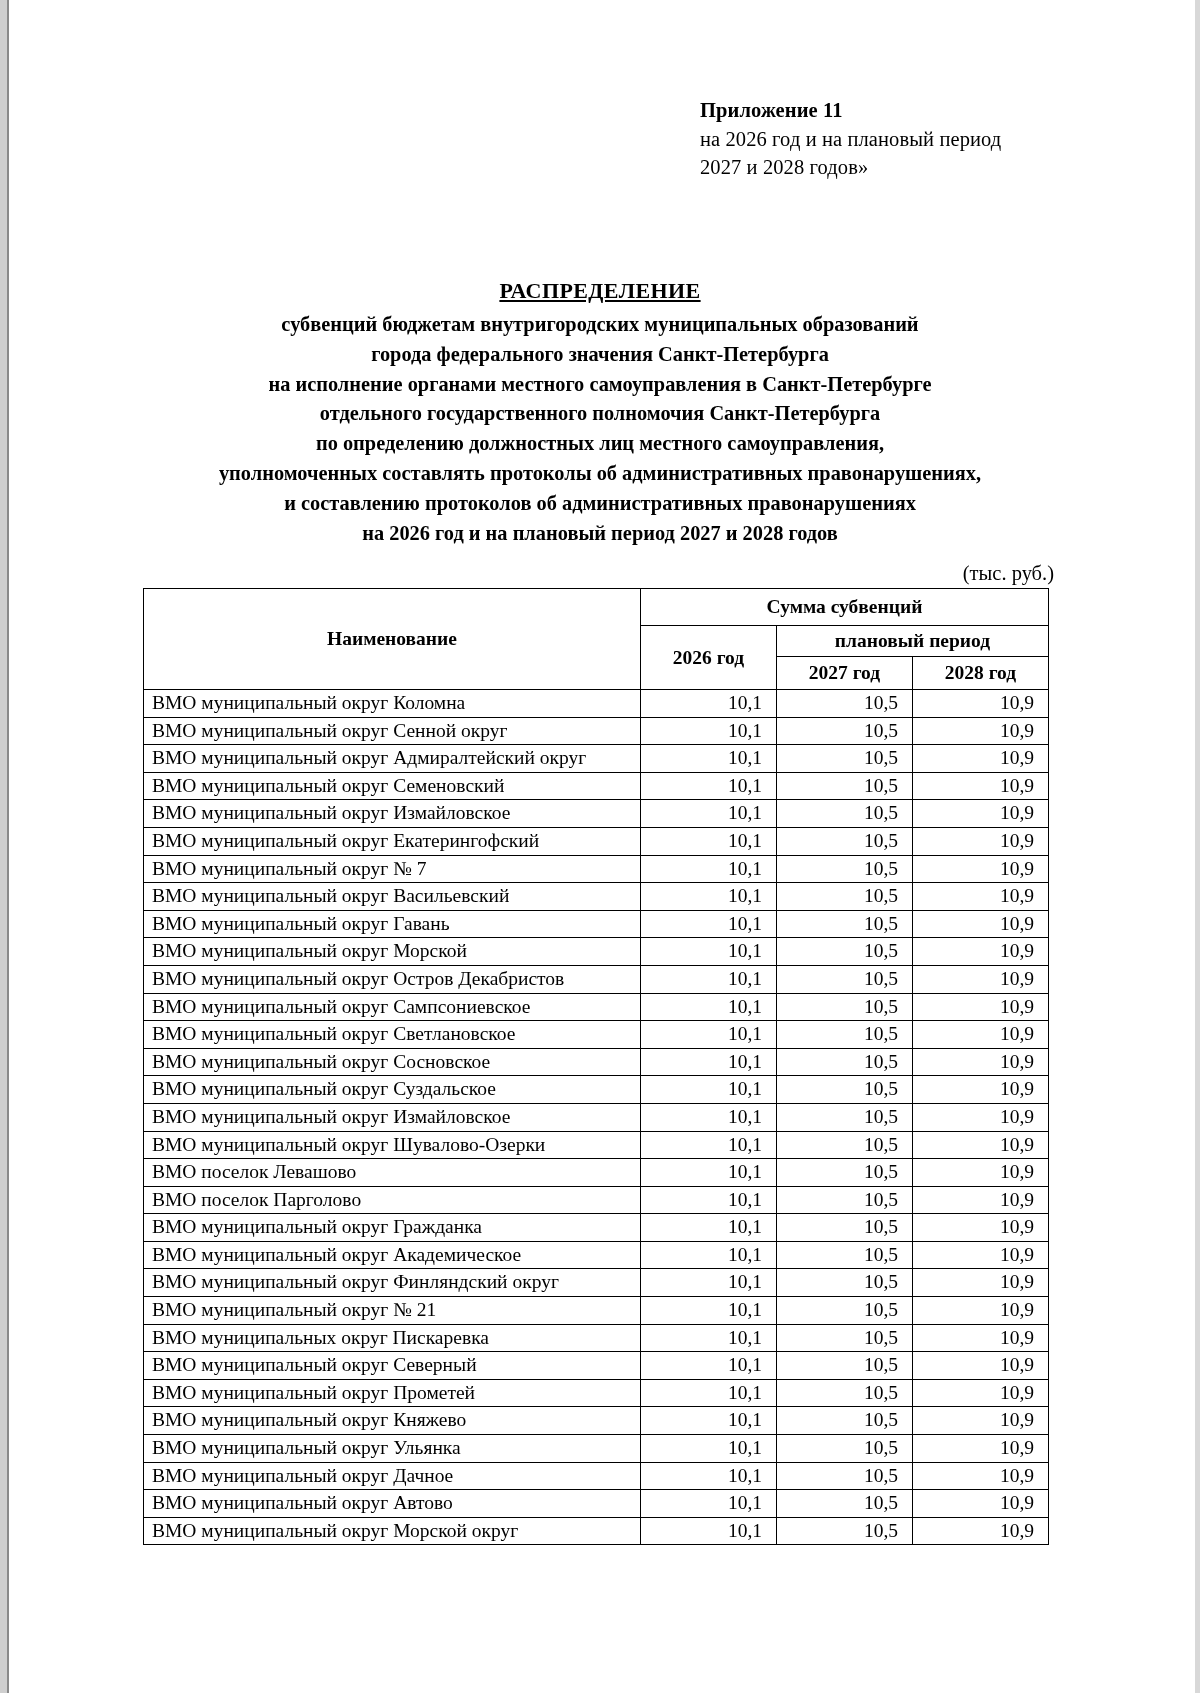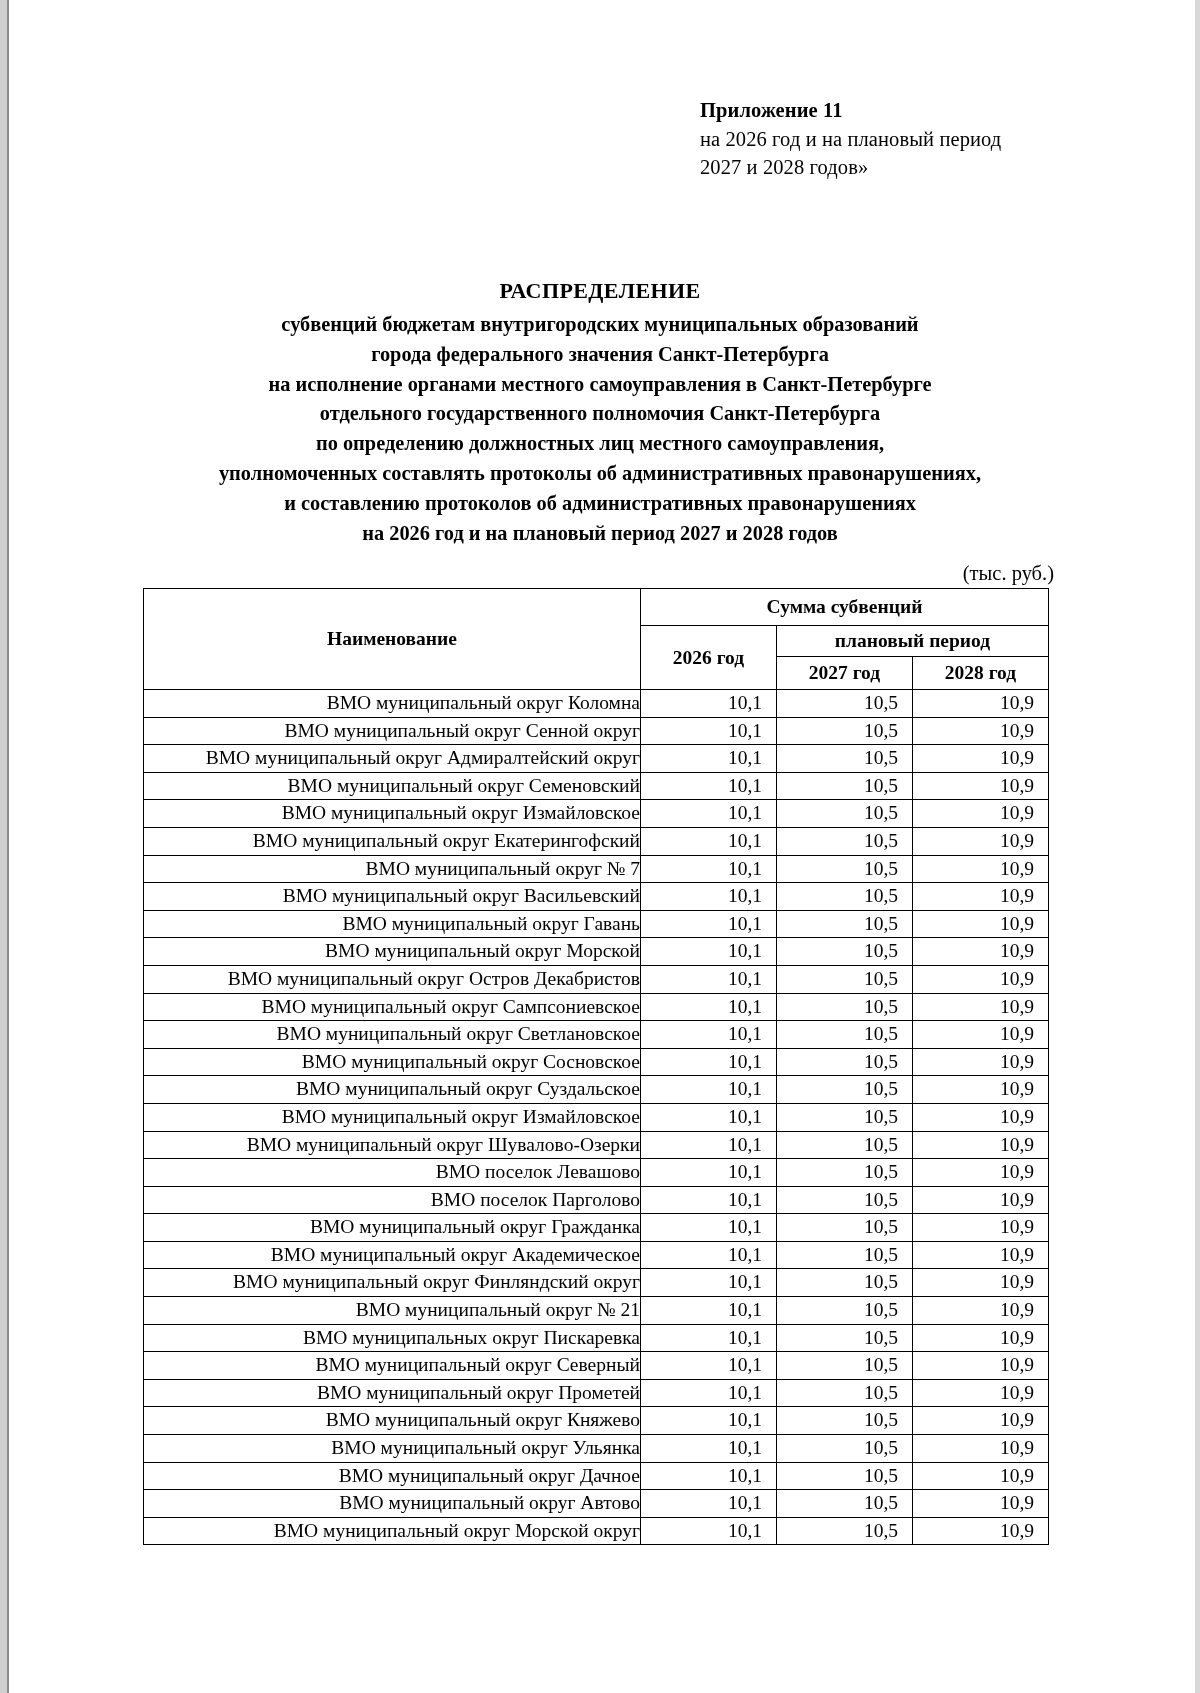--- a/index.html
+++ b/index.html
@@ -77,20 +77,21 @@
     top: 278px;
     width: 1080px;
     text-align: center;
     font-weight: bold;
     font-family: "Liberation Serif", "DejaVu Serif", serif;
   }
   .doc-title .main-word {
     font-size: 22px;
     letter-spacing: 0.4px;
     margin-bottom: 6px;
+    text-decoration: underline;
   }
   .doc-title .sub-line {
     font-size: 21px;
     line-height: 1.42;
     transform: scaleX(0.97);
     transform-origin: center;
     white-space: nowrap;
   }
 
   
@@ -145,21 +146,21 @@
   .th-year {
     height: 32px;
     font-size: 19.5px;
   }
   .th-y1 {
     height: 62px;
     font-size: 19.5px;
   }
 
   table.subv td.name-cell {
-    text-align: right;
+    text-align: left;
     padding-left: 8px;
     height: 26.6px;
     line-height: 26.6px;
     white-space: nowrap;
     font-size: 19.5px;
   }
   table.subv td.num-cell {
     text-align: right;
     padding-right: 14px;
     height: 26.6px;

